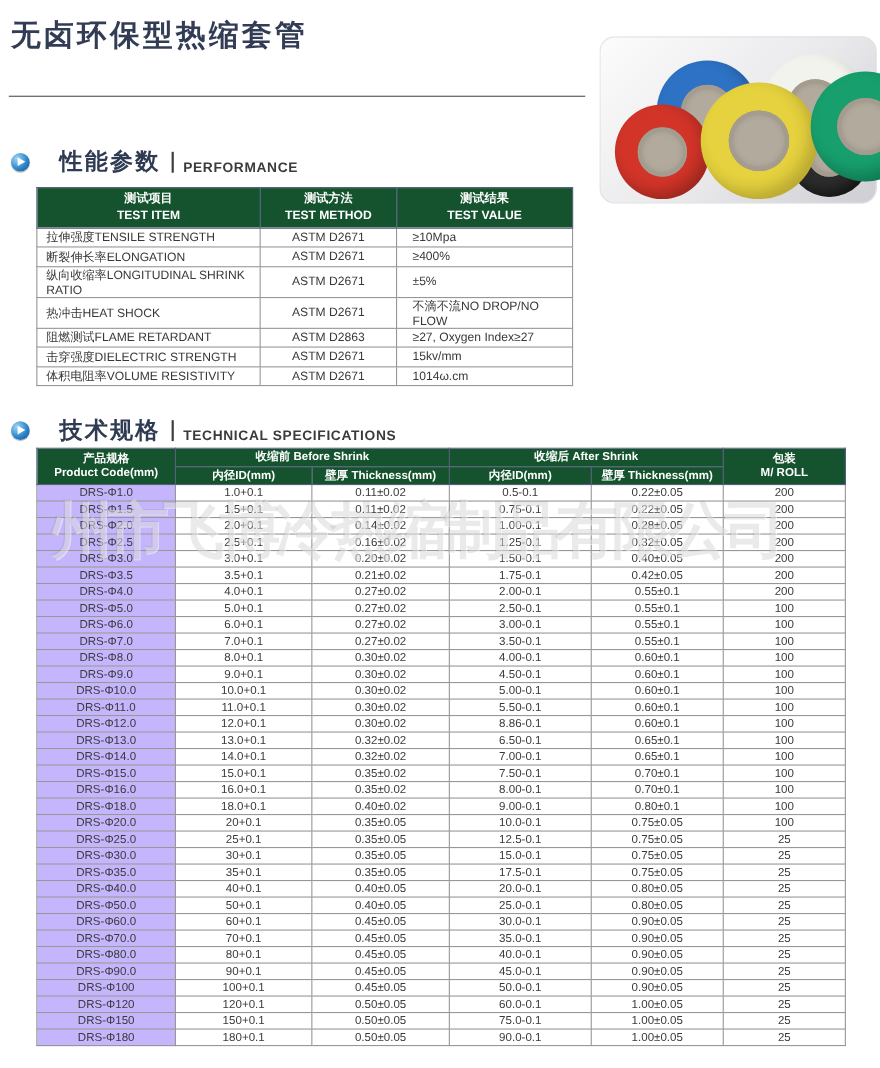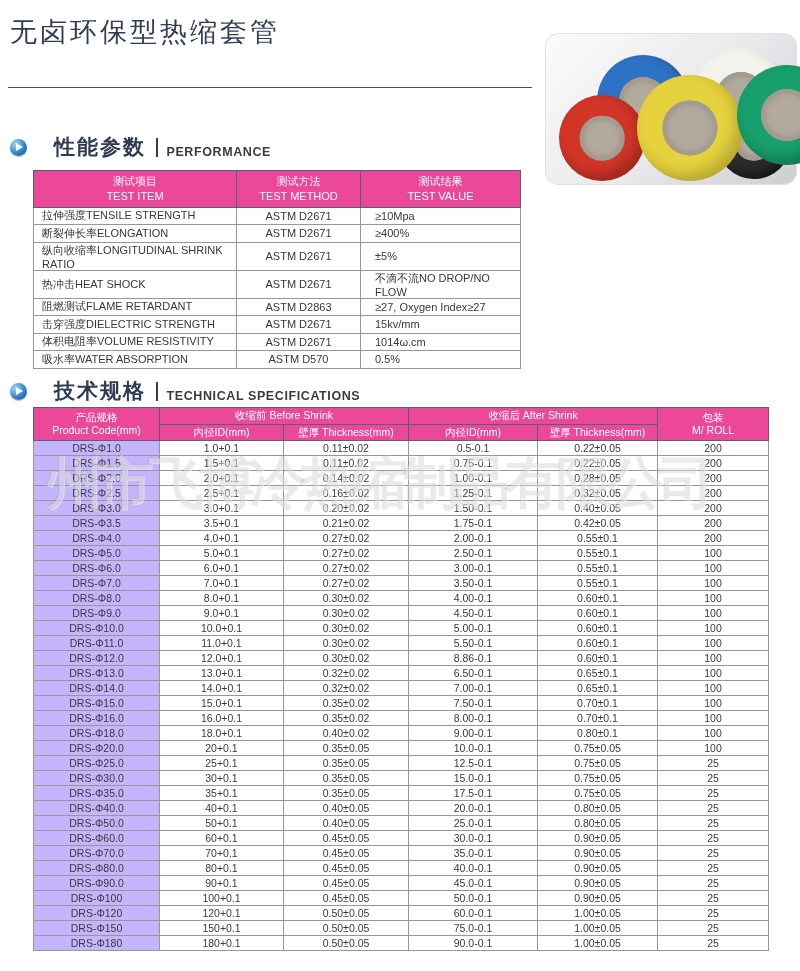--- a/index.html
+++ b/index.html
@@ -4,21 +4,21 @@
 <style>
   * { margin:0; padding:0; box-sizing:border-box; }
   html,body { background:#ffffff; }
   body {
     width:800px; height:971px; position:relative; overflow:hidden;
     font-family:"Liberation Sans","DejaVu Sans",sans-serif; color:#333;
   }
 
   
   .title-block { position:absolute; left:10px; top:14px; }
-  .title-cn { font-size:27px; font-weight:normal; color:#323d55; letter-spacing:3px; }
+  .title-cn { font-size:27px; font-weight:bold; color:#323d55; letter-spacing:3px; }
   .subtitle { font-size:19px; color:#474747; line-height:1.12; margin-top:7px; letter-spacing:0.4px; font-weight:500; }
   .rule { position:absolute; left:8px; top:87px; width:524px; height:1px; background:#4f4f4f; }
 
   
   .product-photo {
     position:absolute; left:545px; top:33px; width:252px; height:152px;
     border-radius:14px; background:linear-gradient(135deg,#fcfcfc 0%,#e9e9ec 55%,#cdcdd3 100%);
     box-shadow:inset 0 0 0 1px #e2e2e2;
   }
   .roll { position:absolute; border-radius:50%; }
@@ -42,21 +42,21 @@
     border-left:7px solid #fff; border-top:4px solid transparent; border-bottom:4px solid transparent; }
   .sec-title-cn { font-size:21px; font-weight:bold; color:#2f3b52; letter-spacing:2px; margin-left:27px; }
   .sec-divider { width:1.5px; height:19px; background:#3e3e3e; margin:0 9px 0 10px; }
   .sec-title-en { font-size:12.5px; font-weight:bold; color:#3b3b3b; letter-spacing:0.6px; align-self:flex-end; padding-bottom:2px; }
   #perf-head { top:133px; }
   #spec-head { top:377px; }
 
   
   table { border-collapse:collapse; table-layout:fixed; }
   th,td { border:1px solid #979797; }
-  thead th { background:#ec4899; color:#ffffff; font-weight:normal; border:1px solid #55607c; }
+  thead th { background:#14532d; color:#ffffff; font-weight:bold; border:1px solid #55607c; }
   thead th .cn { display:block; }
   thead th .en { display:block; }
 
   
   .perf-wrap { position:absolute; left:33px; top:170px; width:487px; }
   .perf-wrap table { width:100%; }
   .perf-wrap thead th { font-size:11px; line-height:1.35; padding:3px 2px; }
   .perf-wrap tbody td { height:17.5px; font-size:11px; color:#383838; background:#fff; padding:0 5px; }
   .perf-wrap td.pc0 { text-align:left; padding-left:8px; }
   .perf-wrap td.pc1 { text-align:center; }
@@ -168,25 +168,20 @@
         </tr>
         <tr>
           <td class="pc0">击穿强度DIELECTRIC STRENGTH</td>
           <td class="pc1">ASTM D2671</td>
           <td class="pc2">15kv/mm</td>
         </tr>
         <tr>
           <td class="pc0">体积电阻率VOLUME RESISTIVITY</td>
           <td class="pc1">ASTM D2671</td>
           <td class="pc2">1014ω.cm</td>
-        </tr>
-        <tr>
-          <td class="pc0">吸水率WATER ABSORPTION</td>
-          <td class="pc1">ASTM D570</td>
-          <td class="pc2">0.5%</td>
         </tr>
       </tbody>
   </table>
 </div>
 
 <div class="section-head" id="spec-head">
   <span class="sec-icon">
       <span class="arr"></span>
     </span>
   <span class="sec-title-cn">技术规格</span>

